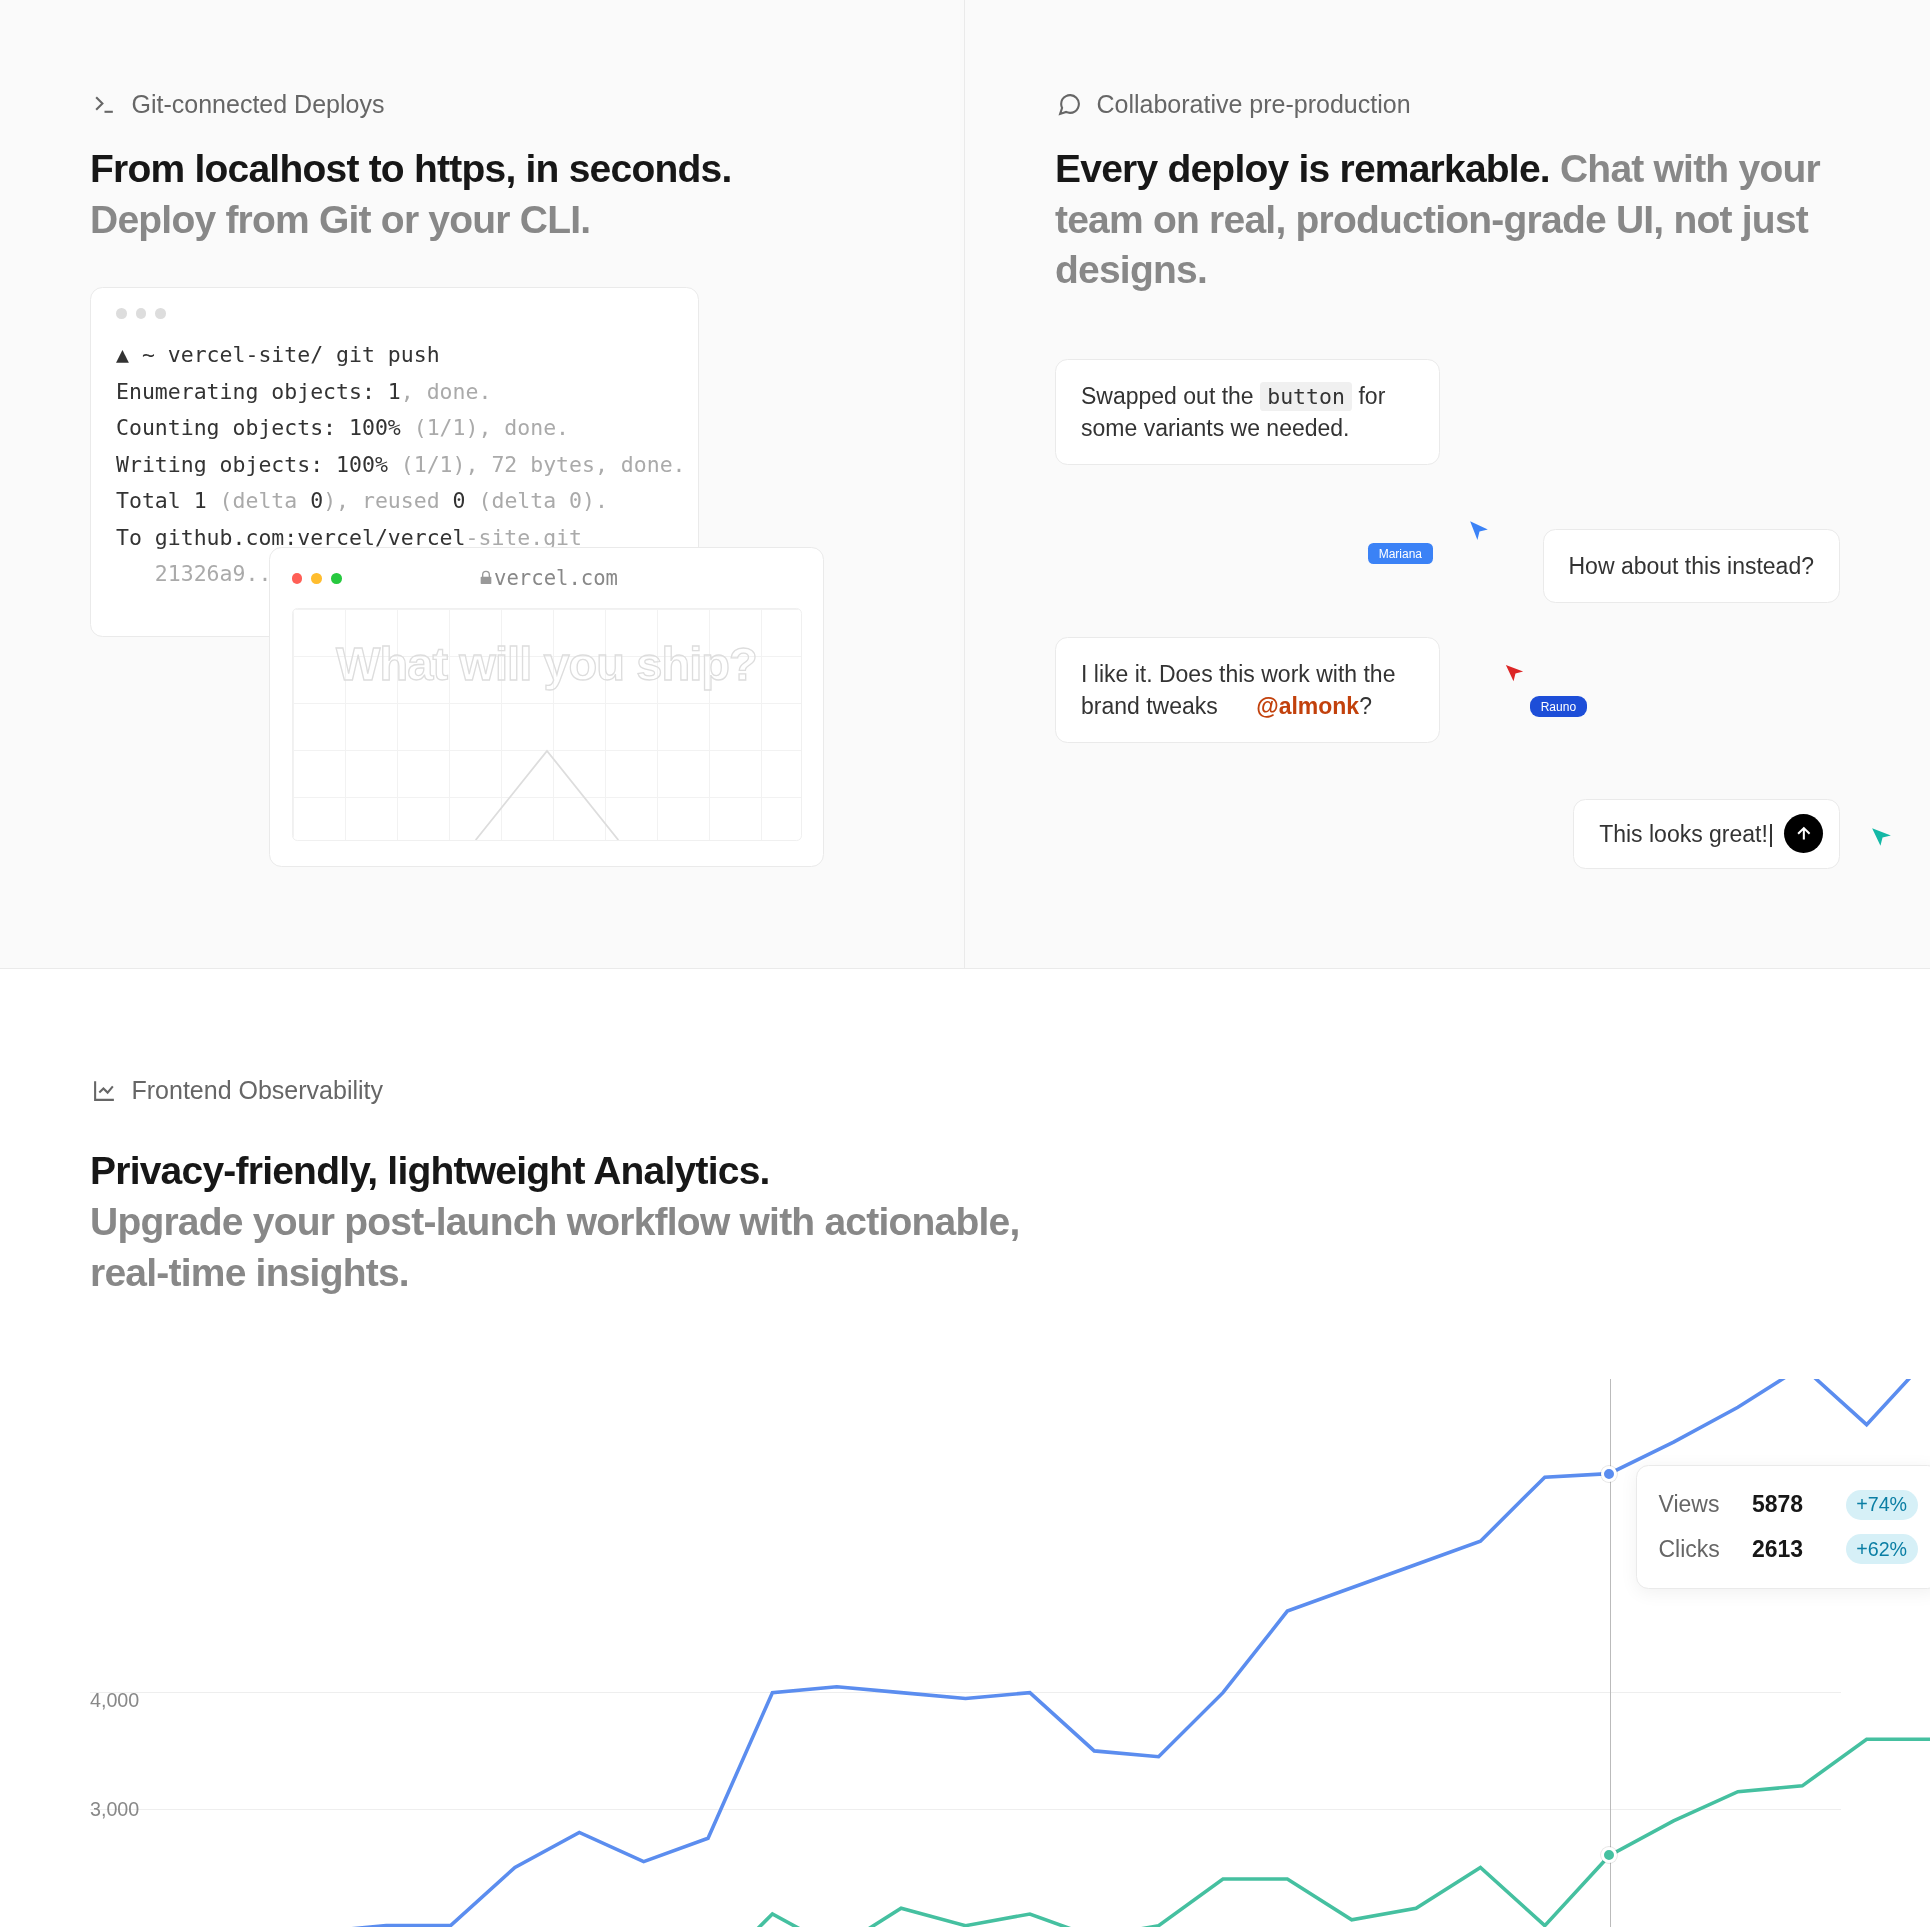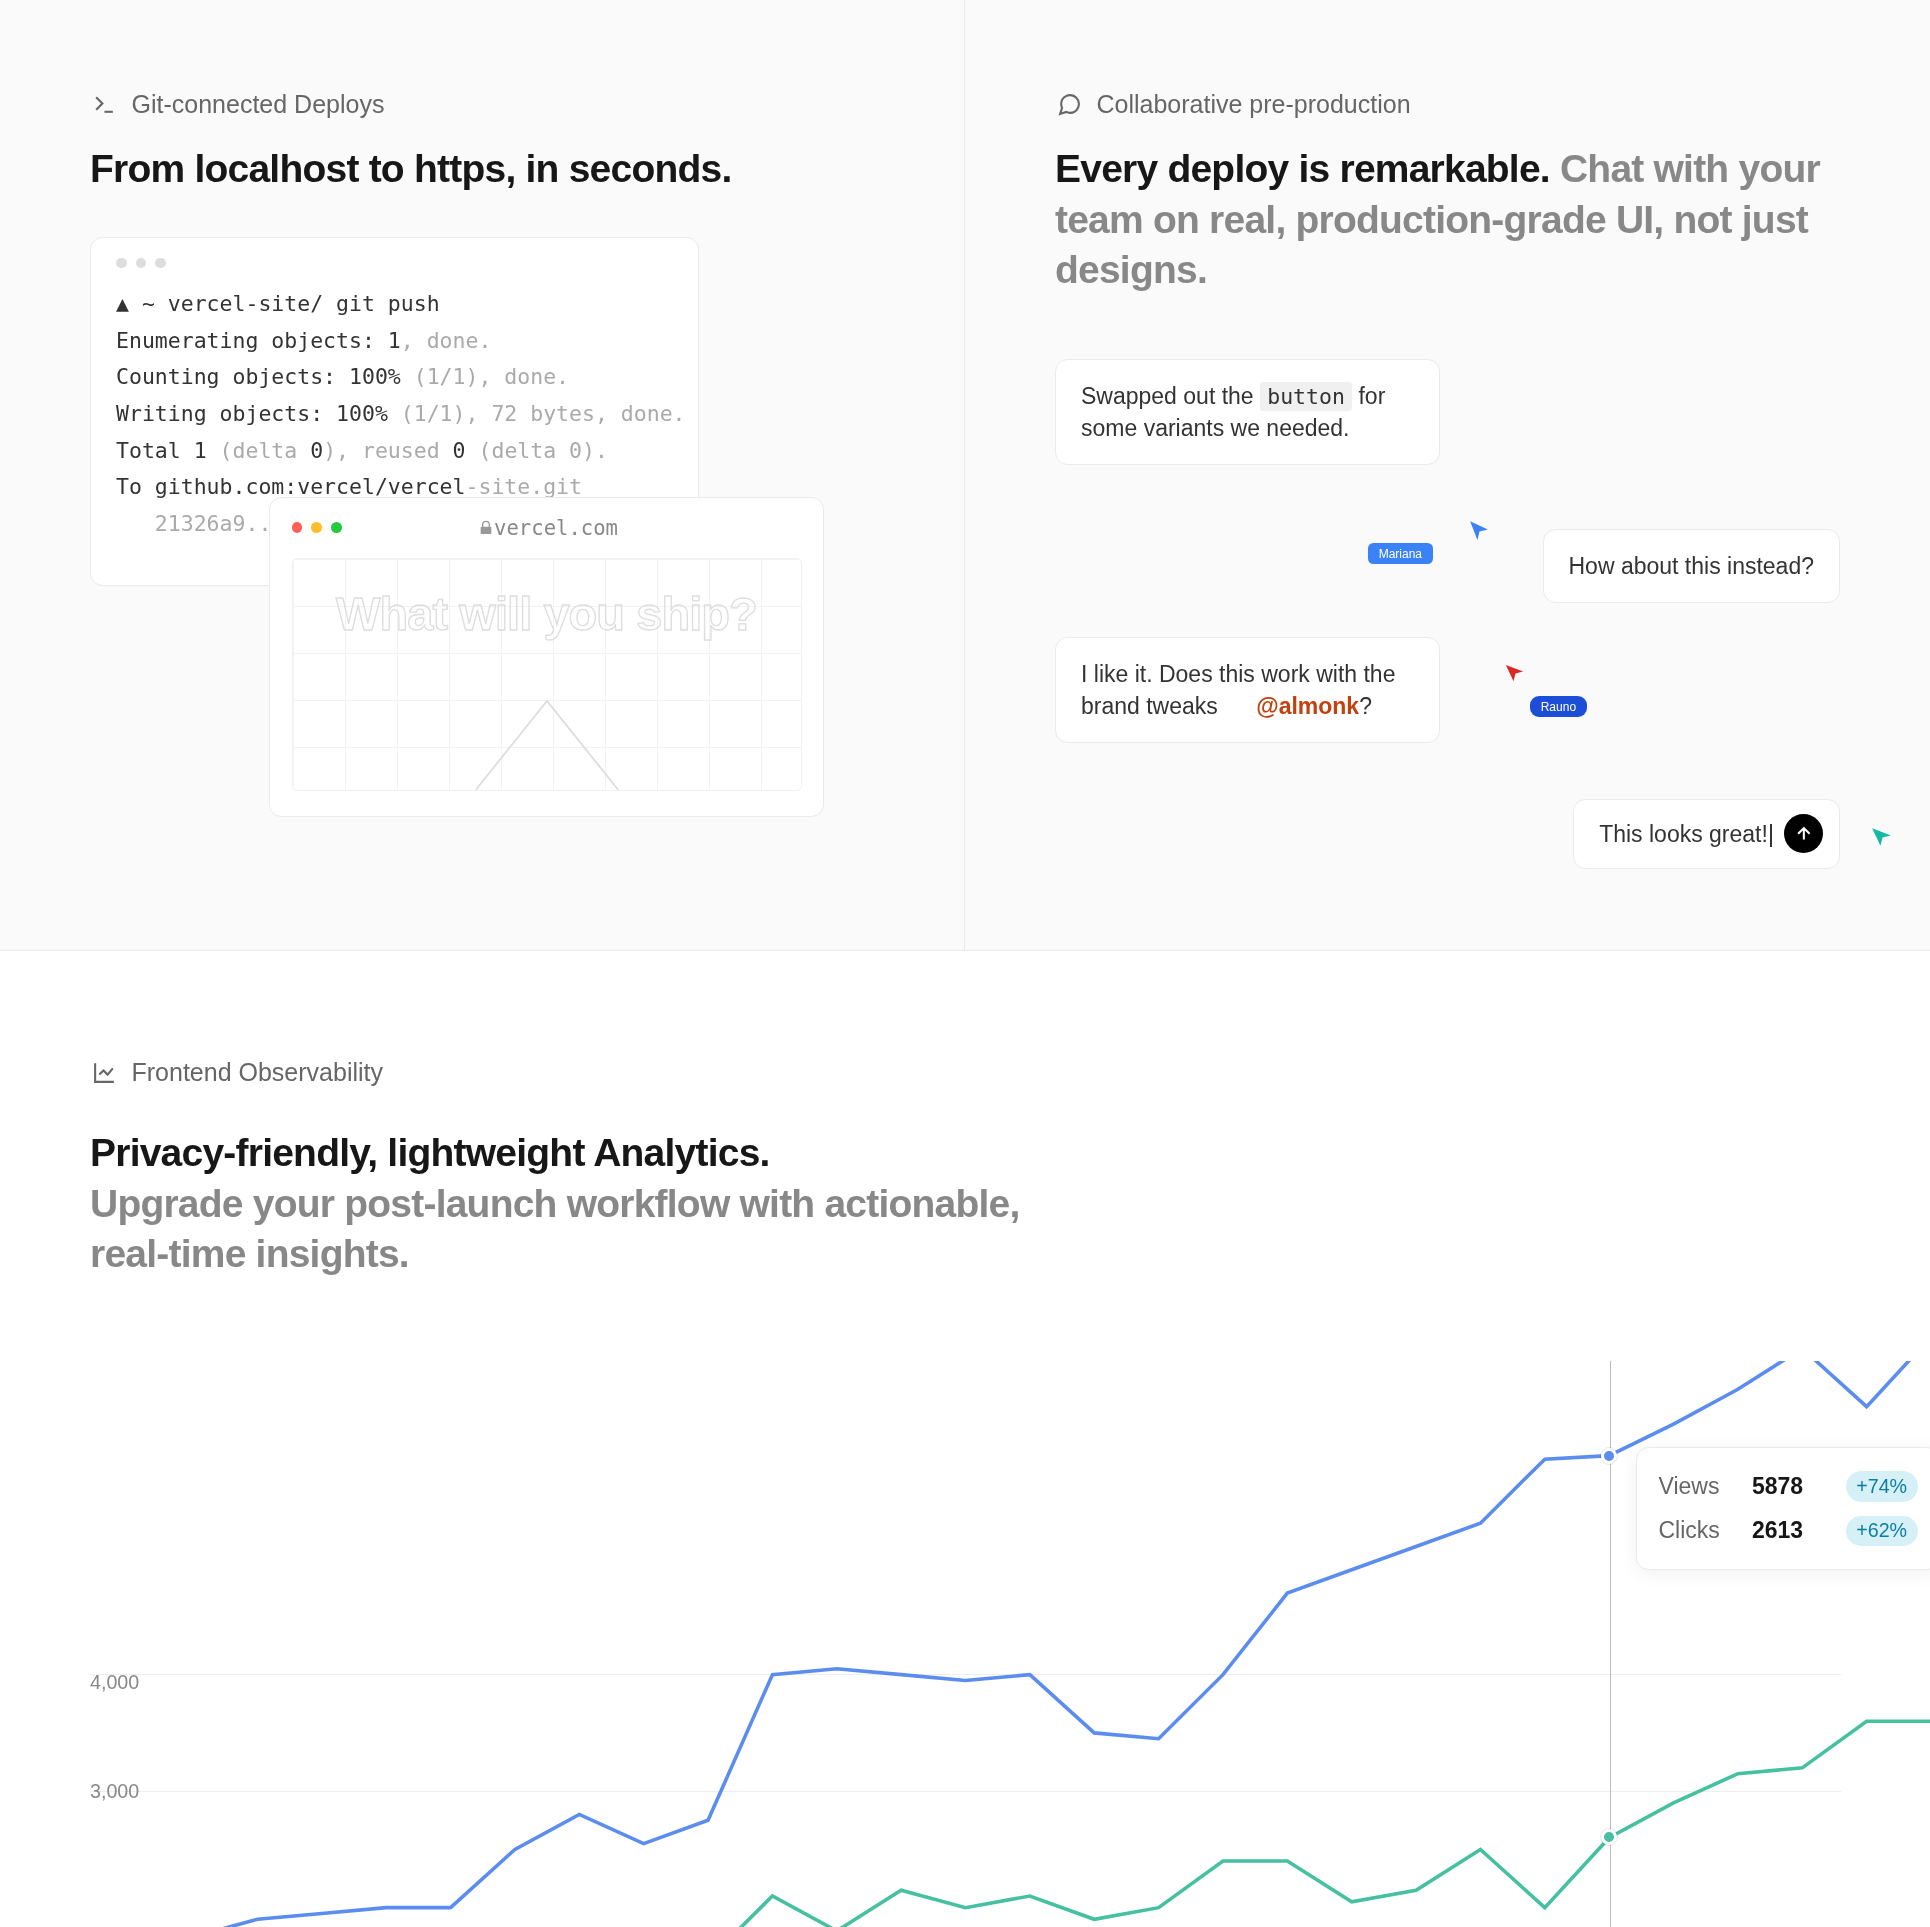--- a/index.html
+++ b/index.html
@@ -225,20 +225,21 @@
       <span class="kicker-icon">
         <svg width="25" height="25" viewBox="0 0 24 24" fill="none" stroke="currentColor" stroke-width="2">
             <polyline points="4 17 10 11 4 5"></polyline>
             <line x1="12" y1="19" x2="20" y2="19"></line>
           </svg>
       </span>
       <span>Git-connected Deploys</span>
     </div>
     <div class="headline">
       <span>From localhost to https, in seconds.</span><br>
+      <span class="gray">Deploy from Git or your CLI.</span>
     </div>
 
     <div class="terminal-wrap">
       <div class="terminal-card">
         <div class="window-dots">
           <span></span>
             <span></span>
             <span></span>
         </div>
         <div class="term-line"><span>▲ ~ vercel-site/ </span><span>git push</span></div>

